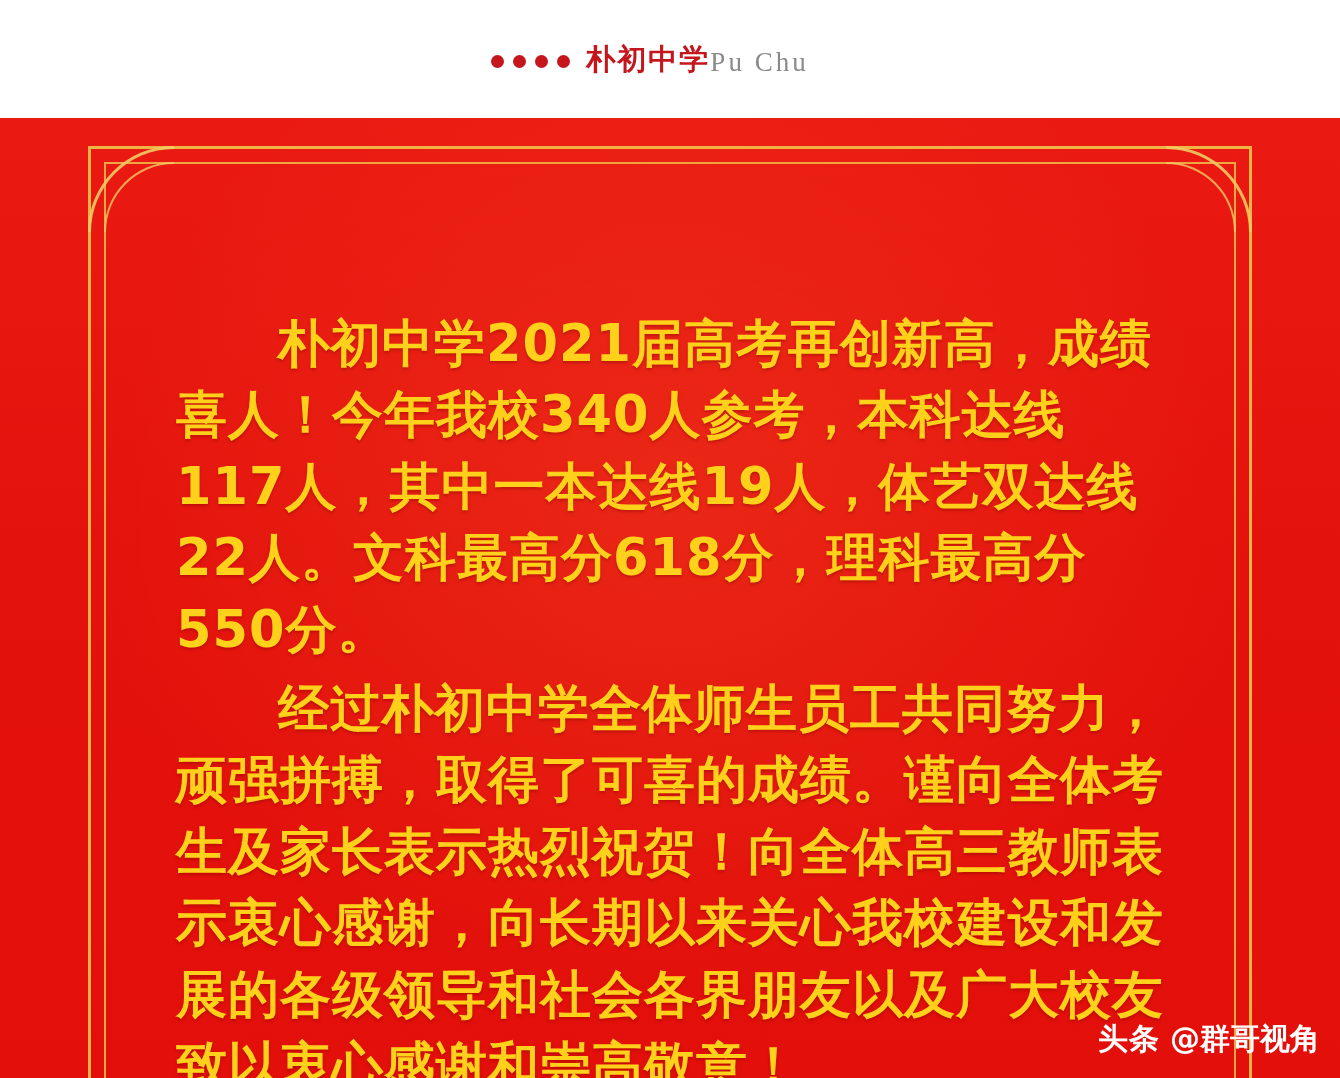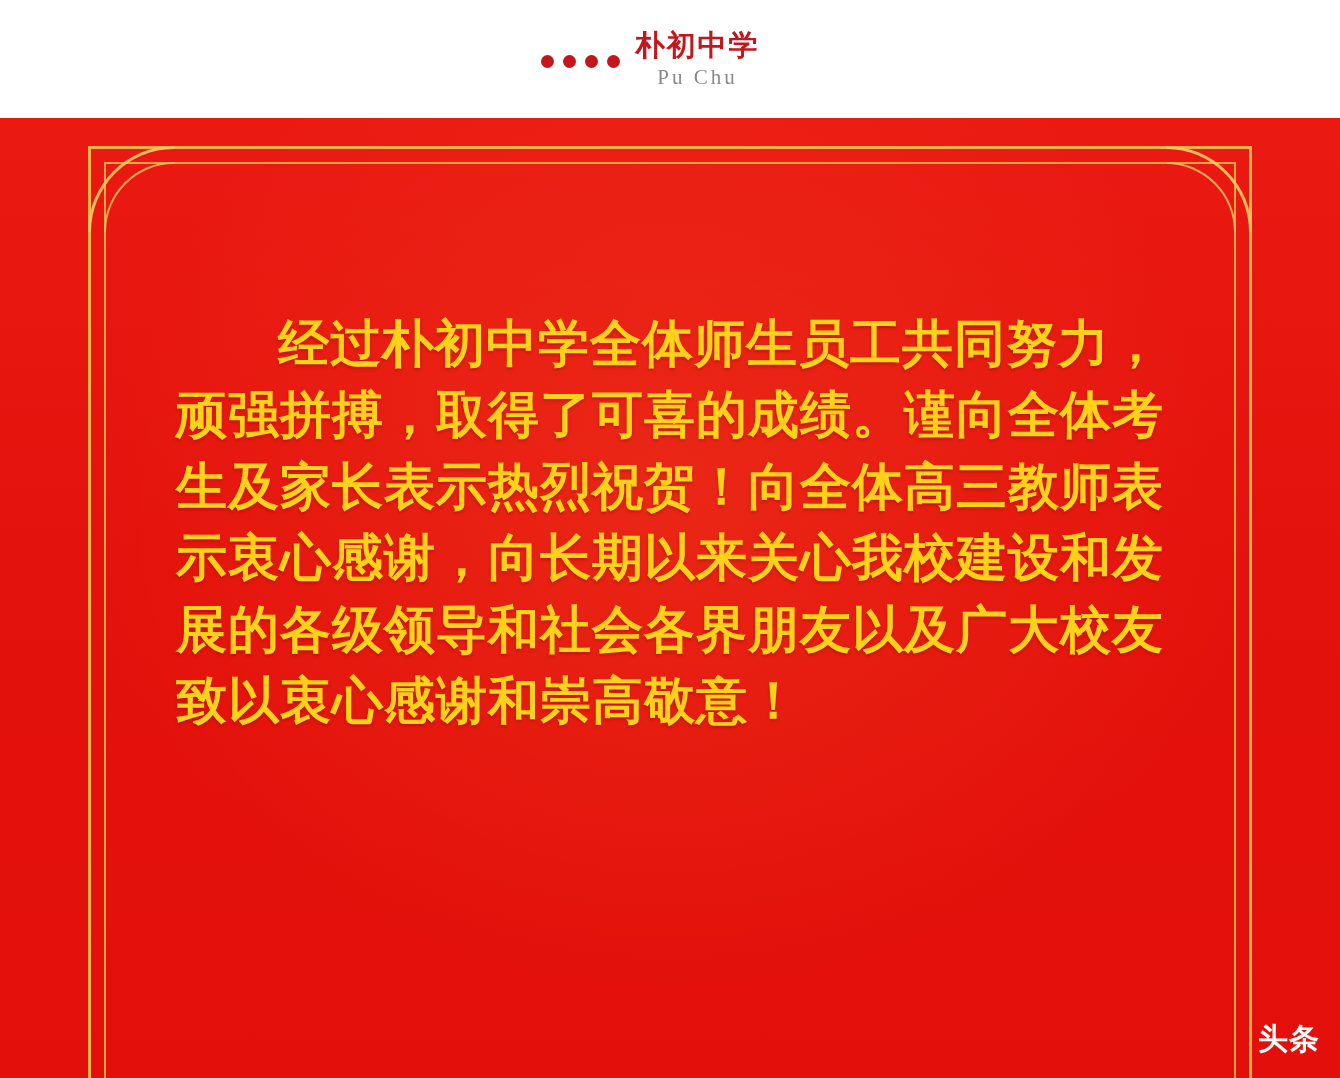--- a/index.html
+++ b/index.html
@@ -38,34 +38,34 @@
   }
   .dots span {
     display: block;
     width: 13px;
     height: 13px;
     border-radius: 50%;
     background: #c4161c;
   }
   .logo-text {
     display: flex;
-    flex-direction: column;
+    flex-direction: row;
     align-items: center;
     line-height: 1;
   }
   .logo-cn {
     font-family: "DejaVu Sans", sans-serif;
     font-size: 29px;
     font-weight: bold;
     color: #c4161c;
     letter-spacing: 2px;
   }
   .logo-en {
     font-family: "Liberation Serif", serif;
-    font-size: 21px;
+    font-size: 27px;
     color: #8a8a8a;
     letter-spacing: 3px;
     margin-top: 7px;
   }
 
   
   .poster {
     position: relative;
     width: 1340px;
     height: 960px;
@@ -206,19 +206,21 @@
 
 <div class="poster">
   <div class="frame-outer"></div>
   <div class="frame-inner"></div>
   <div class="corner tl"></div>
   <div class="corner tr"></div>
   <div class="corner-in tl"></div>
   <div class="corner-in tr"></div>
 
   <div class="content">
+    <p class="para">朴初中学2021届高考再创新高，成绩喜人！今年我校340人参考，本科达线117人，其中一本达线19人，体艺双达线22人。文科最高分618分，理科最高分550分。</p>
     <p class="para">经过朴初中学全体师生员工共同努力，顽强拼搏，取得了可喜的成绩。谨向全体考生及家长表示热烈祝贺！向全体高三教师表示衷心感谢，向长期以来关心我校建设和发展的各级领导和社会各界朋友以及广大校友致以衷心感谢和崇高敬意！</p>
   </div>
 
   <div class="watermark">
     <span class="wm-logo">头条</span>
+    <span class="wm-name">@群哥视角</span>
   </div>
 </div>
 
 </body></html>

